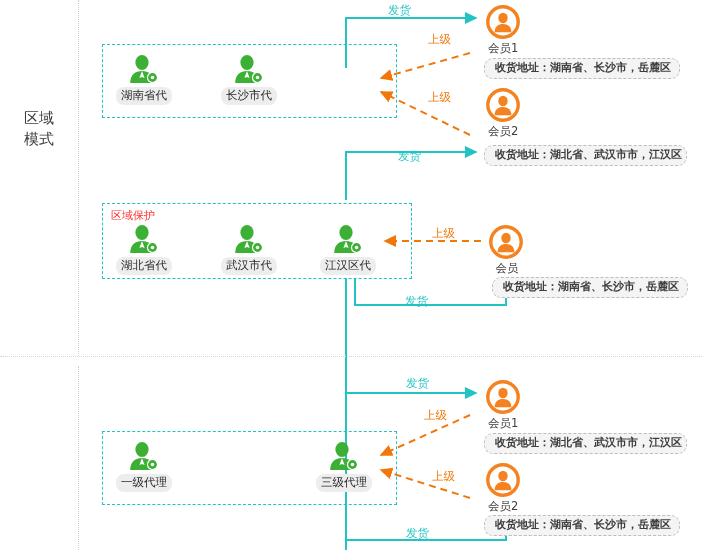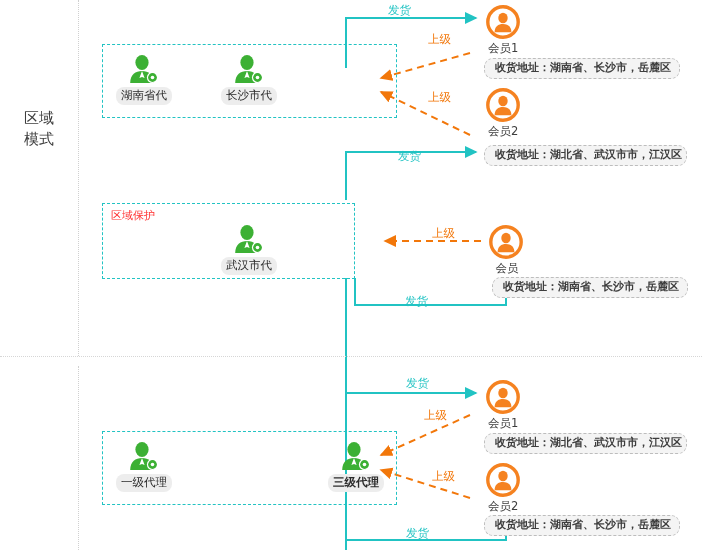--- a/index.html
+++ b/index.html
@@ -194,54 +194,76 @@
       <path d="M3.2,29 C3.2,20.5 8.6,17 15,17 C21.4,17 26.8,20.5 26.8,29 Z" fill="#3cb034"></path>
       <path d="M15,17 L12.4,24 L15,23 L17.6,24 Z" fill="#ffffff"></path>
       <circle cx="25.5" cy="23.5" r="5.6" fill="#ffffff"></circle>
       <circle cx="25.5" cy="23.5" r="4.4" fill="#3cb034"></circle>
       <circle cx="25.5" cy="23.5" r="1.8" fill="#ffffff"></circle>
     </svg>
     <span class="cap">长沙市代</span>
   </div>
 
 
-  <div class="agent-box" style="left:102px;top:203px;width:253px;height:76px;">
+  <div class="agent-box" style="left:102px;top:203px;width:310px;height:76px;">
     <span class="region-tag">区域保护</span>
   </div>
 
+  <div class="agent" style="left:108px;top:224px;">
+    <svg class="ic" width="34" height="30" viewBox="0 0 34 30">
+      <ellipse cx="15" cy="8.5" rx="6.6" ry="7.6" fill="#3cb034"></ellipse>
+      <path d="M3.2,29 C3.2,20.5 8.6,17 15,17 C21.4,17 26.8,20.5 26.8,29 Z" fill="#3cb034"></path>
+      <path d="M15,17 L12.4,24 L15,23 L17.6,24 Z" fill="#ffffff"></path>
+      <circle cx="25.5" cy="23.5" r="5.6" fill="#ffffff"></circle>
+      <circle cx="25.5" cy="23.5" r="4.4" fill="#3cb034"></circle>
+      <circle cx="25.5" cy="23.5" r="1.8" fill="#ffffff"></circle>
+    </svg>
+    <span class="cap">湖北省代</span>
+  </div>
 
   <div class="agent" style="left:213px;top:224px;">
     <svg class="ic" width="34" height="30" viewBox="0 0 34 30">
       <ellipse cx="15" cy="8.5" rx="6.6" ry="7.6" fill="#3cb034"></ellipse>
       <path d="M3.2,29 C3.2,20.5 8.6,17 15,17 C21.4,17 26.8,20.5 26.8,29 Z" fill="#3cb034"></path>
       <path d="M15,17 L12.4,24 L15,23 L17.6,24 Z" fill="#ffffff"></path>
       <circle cx="25.5" cy="23.5" r="5.6" fill="#ffffff"></circle>
       <circle cx="25.5" cy="23.5" r="4.4" fill="#3cb034"></circle>
       <circle cx="25.5" cy="23.5" r="1.8" fill="#ffffff"></circle>
     </svg>
     <span class="cap">武汉市代</span>
   </div>
 
+  <div class="agent" style="left:312px;top:224px;">
+    <svg class="ic" width="34" height="30" viewBox="0 0 34 30">
+      <ellipse cx="15" cy="8.5" rx="6.6" ry="7.6" fill="#3cb034"></ellipse>
+      <path d="M3.2,29 C3.2,20.5 8.6,17 15,17 C21.4,17 26.8,20.5 26.8,29 Z" fill="#3cb034"></path>
+      <path d="M15,17 L12.4,24 L15,23 L17.6,24 Z" fill="#ffffff"></path>
+      <circle cx="25.5" cy="23.5" r="5.6" fill="#ffffff"></circle>
+      <circle cx="25.5" cy="23.5" r="4.4" fill="#3cb034"></circle>
+      <circle cx="25.5" cy="23.5" r="1.8" fill="#ffffff"></circle>
+    </svg>
+    <span class="cap">江汉区代</span>
+  </div>
 
   <div class="agent-box" style="left:102px;top:431px;width:295px;height:74px;"></div>
 
   <div class="agent" style="left:108px;top:441px;">
     <svg class="ic" width="34" height="30" viewBox="0 0 34 30">
       <ellipse cx="15" cy="8.5" rx="6.6" ry="7.6" fill="#3cb034"></ellipse>
       <path d="M3.2,29 C3.2,20.5 8.6,17 15,17 C21.4,17 26.8,20.5 26.8,29 Z" fill="#3cb034"></path>
       <path d="M15,17 L12.4,24 L15,23 L17.6,24 Z" fill="#ffffff"></path>
       <circle cx="25.5" cy="23.5" r="5.6" fill="#ffffff"></circle>
       <circle cx="25.5" cy="23.5" r="4.4" fill="#3cb034"></circle>
       <circle cx="25.5" cy="23.5" r="1.8" fill="#ffffff"></circle>
     </svg>
     <span class="cap">一级代理</span>
   </div>
 
 
-  <div class="agent" style="left:320px;top:441px;font-weight:bold;">
+  <div class="agent" style="left:308px;top:441px;">
     <svg class="ic" width="34" height="30" viewBox="0 0 34 30">
       <ellipse cx="15" cy="8.5" rx="6.6" ry="7.6" fill="#3cb034"></ellipse>
       <path d="M3.2,29 C3.2,20.5 8.6,17 15,17 C21.4,17 26.8,20.5 26.8,29 Z" fill="#3cb034"></path>
       <path d="M15,17 L12.4,24 L15,23 L17.6,24 Z" fill="#ffffff"></path>
       <circle cx="25.5" cy="23.5" r="5.6" fill="#ffffff"></circle>
       <circle cx="25.5" cy="23.5" r="4.4" fill="#3cb034"></circle>
       <circle cx="25.5" cy="23.5" r="1.8" fill="#ffffff"></circle>
     </svg>
     <span class="cap">三级代理</span>
   </div>

